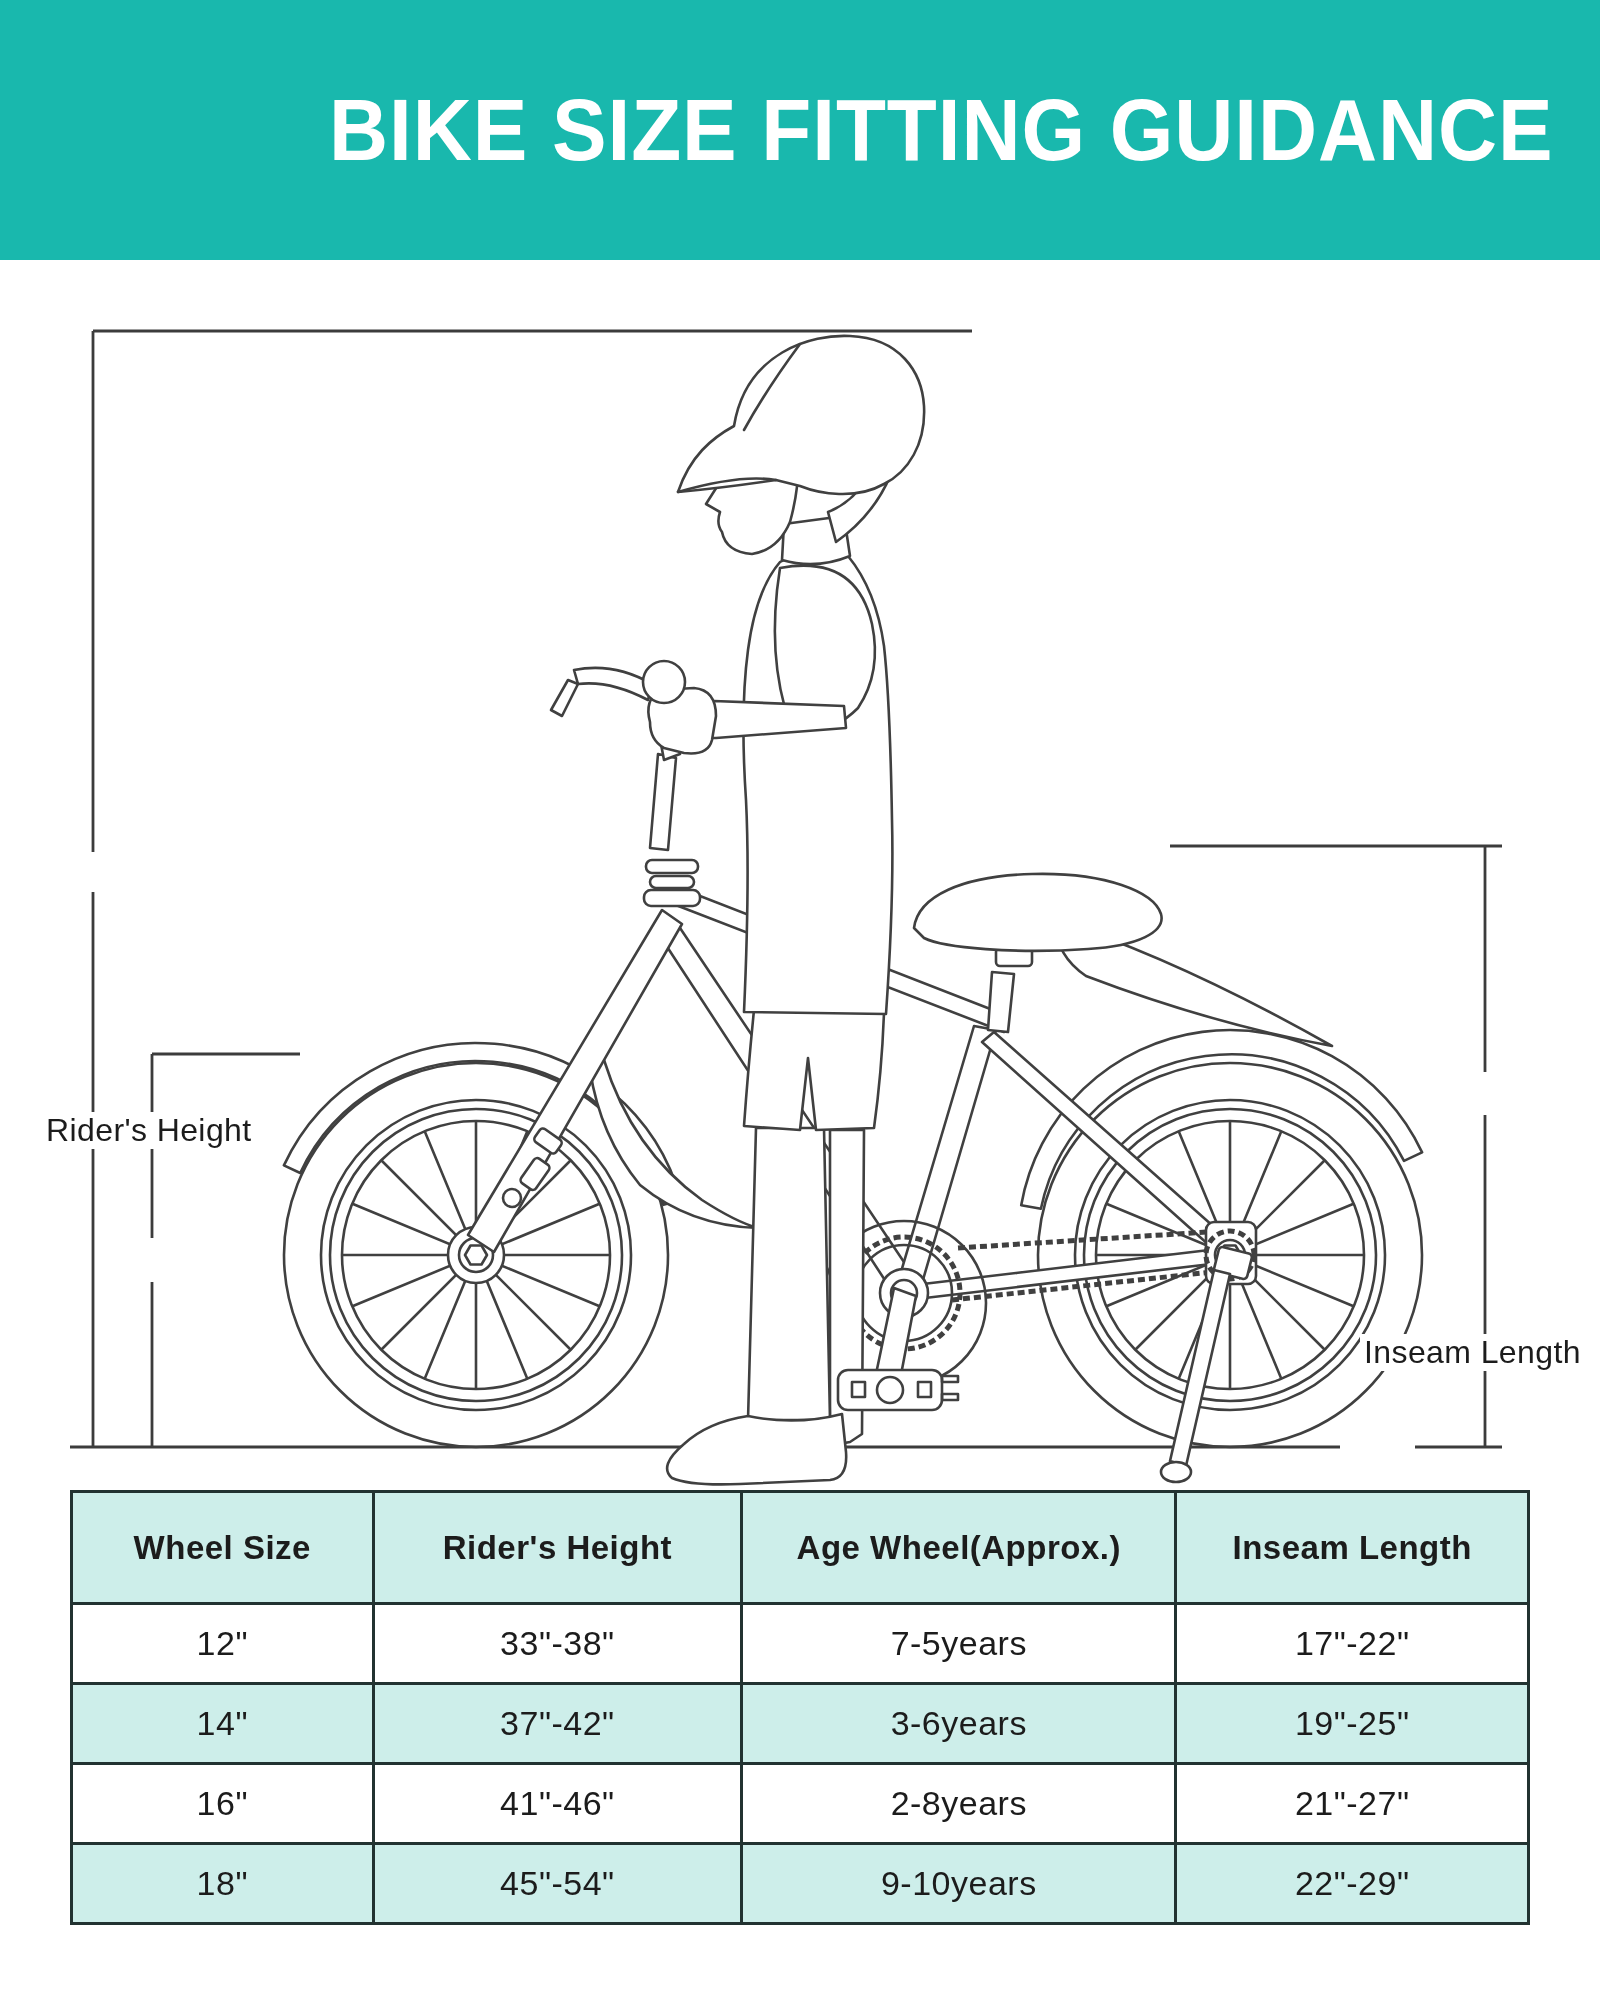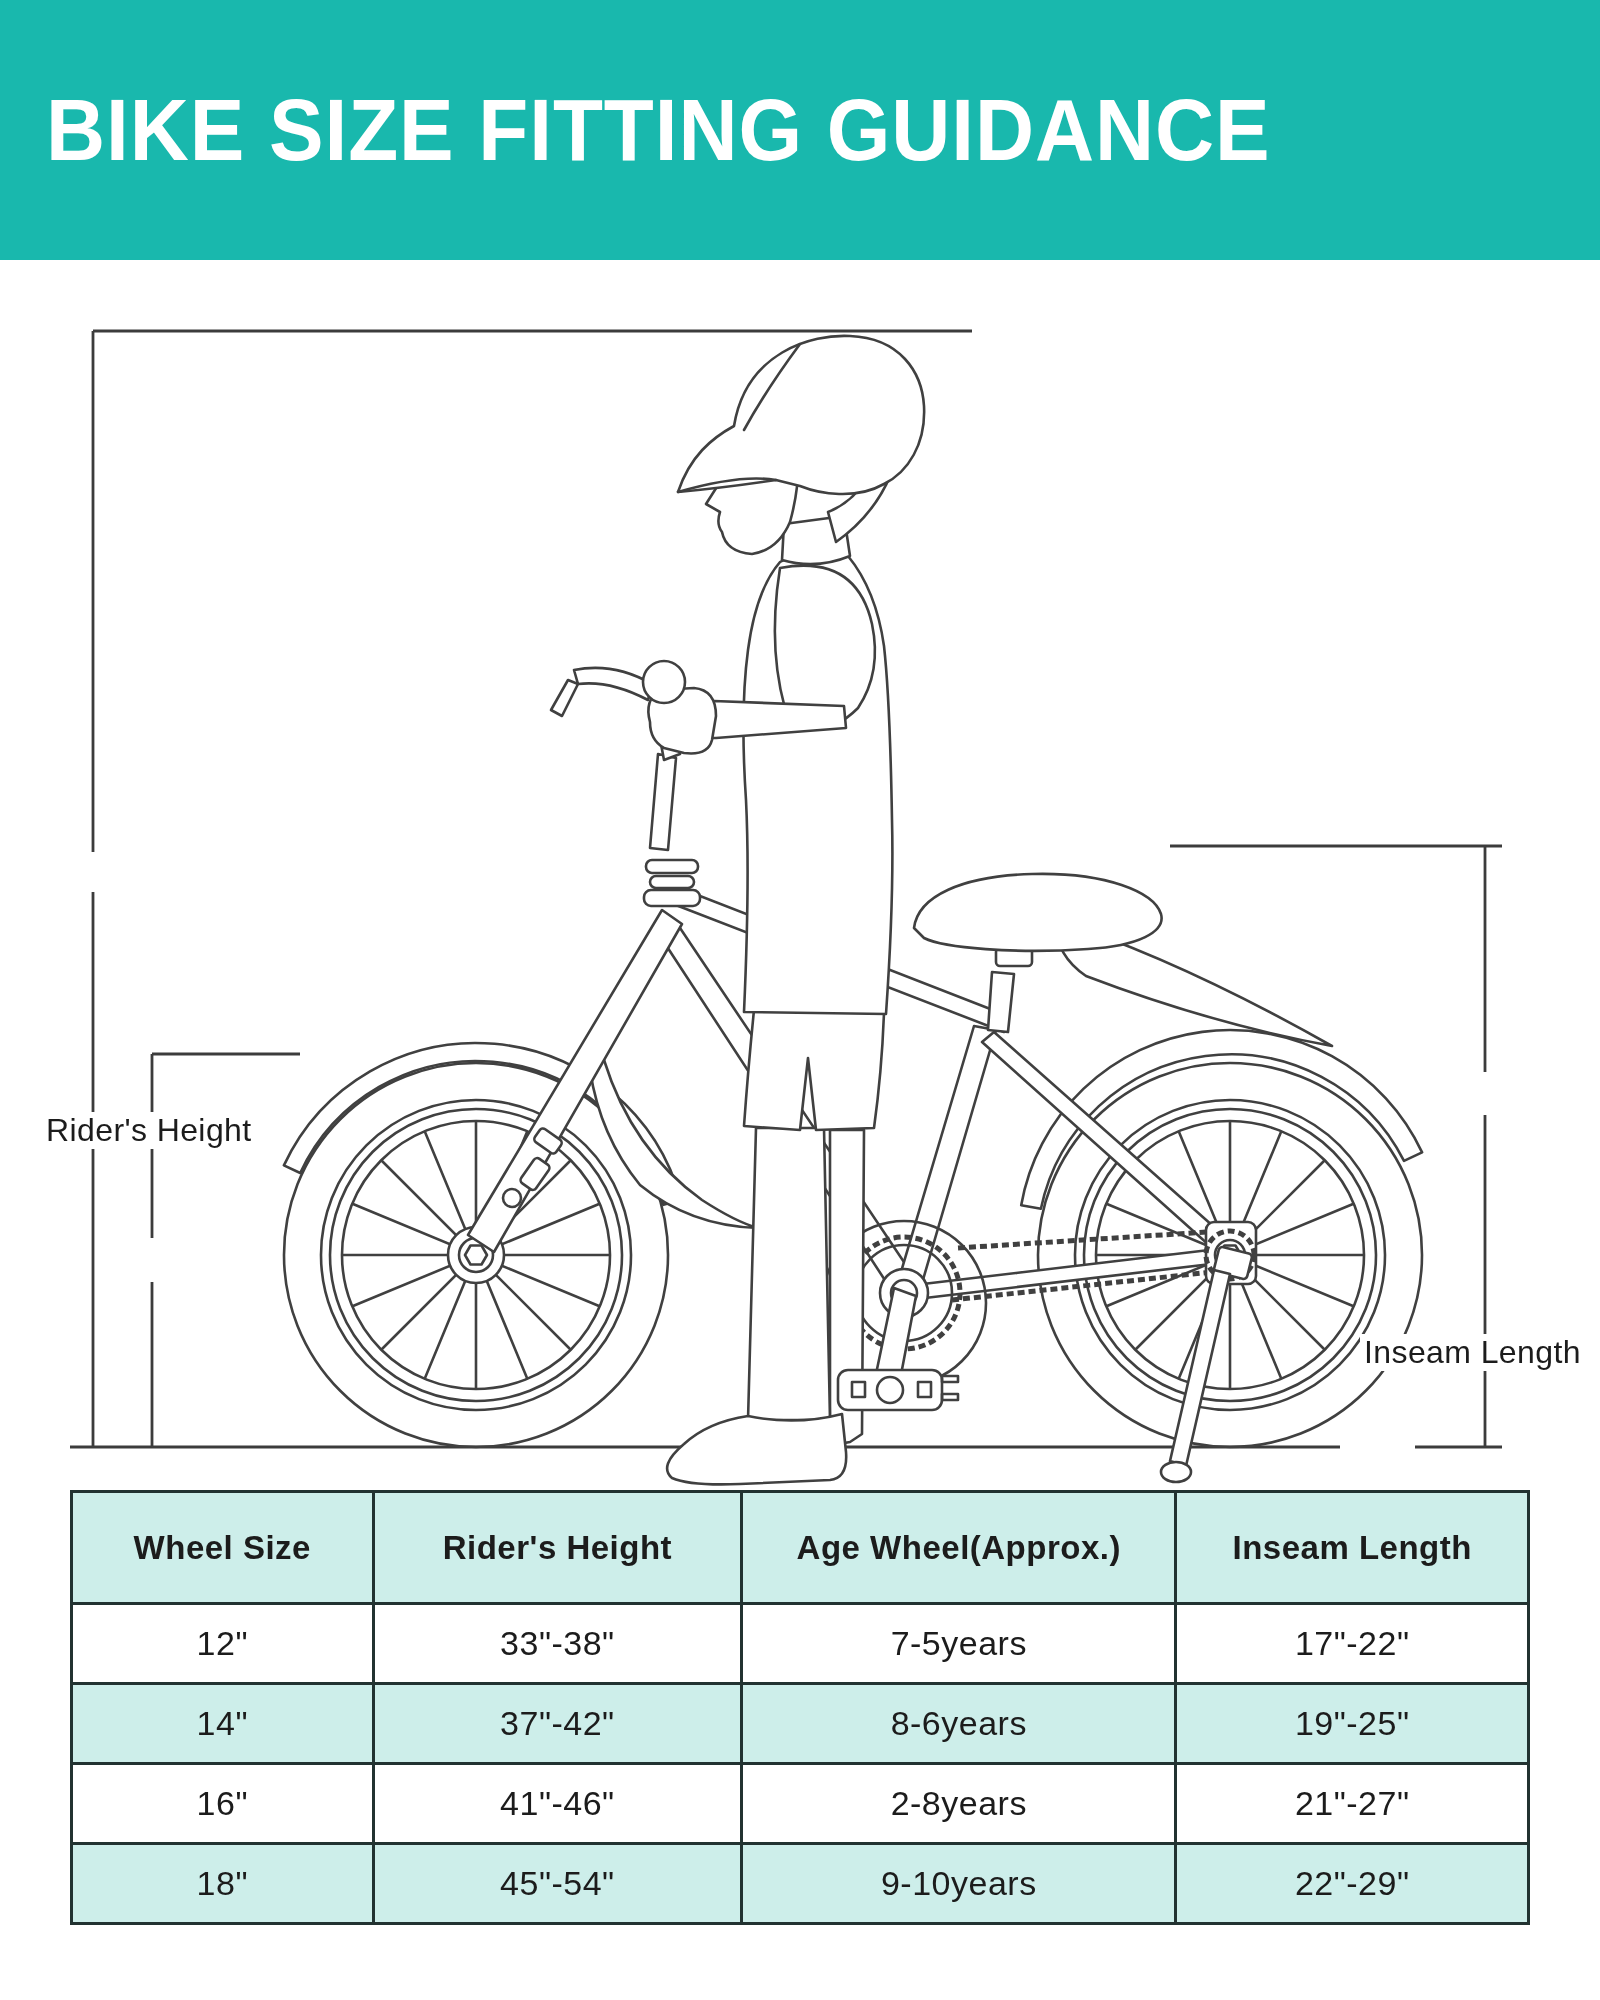--- a/index.html
+++ b/index.html
@@ -15,21 +15,21 @@
   body{
     font-family:"Liberation Sans","DejaVu Sans",sans-serif;
     background:#ffffff;
     position:relative;
     overflow:hidden;
   }
   
   .banner{
     position:absolute;left:0;top:0;width:1600px;height:260px;
     background:var(--teal);
-    display:flex;align-items:center;justify-content:flex-start;
+    display:flex;align-items:center;justify-content:flex-end;
   }
   .banner h1{
     color:#ffffff;
     font-size:88px;
     font-weight:700;
     letter-spacing:1px;
     transform:scaleX(.93);
     white-space:nowrap;
   }
   
@@ -268,21 +268,21 @@
   <tbody>
     <tr>
       <td>12"</td>
       <td>33"-38"</td>
       <td>7-5years</td>
       <td>17"-22"</td>
     </tr>
     <tr>
       <td>14"</td>
       <td>37"-42"</td>
-      <td>8-6years</td>
+      <td>3-6years</td>
       <td>19"-25"</td>
     </tr>
     <tr>
       <td>16"</td>
       <td>41"-46"</td>
       <td>2-8years</td>
       <td>21"-27"</td>
     </tr>
     <tr>
       <td>18"</td>

